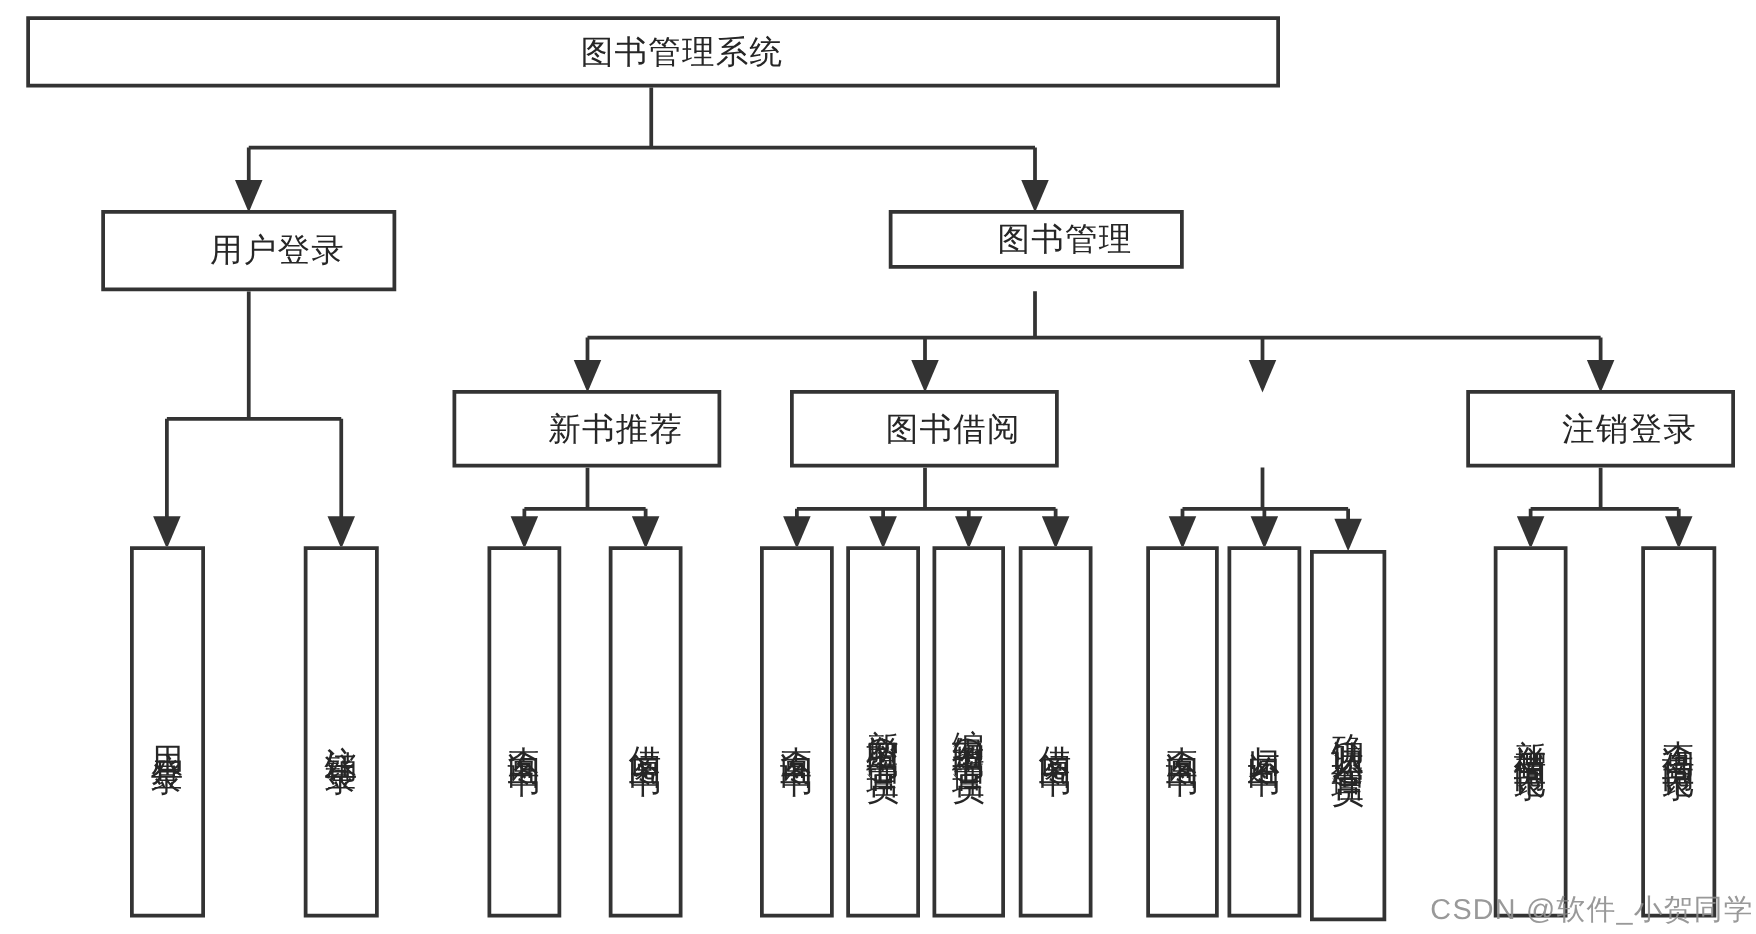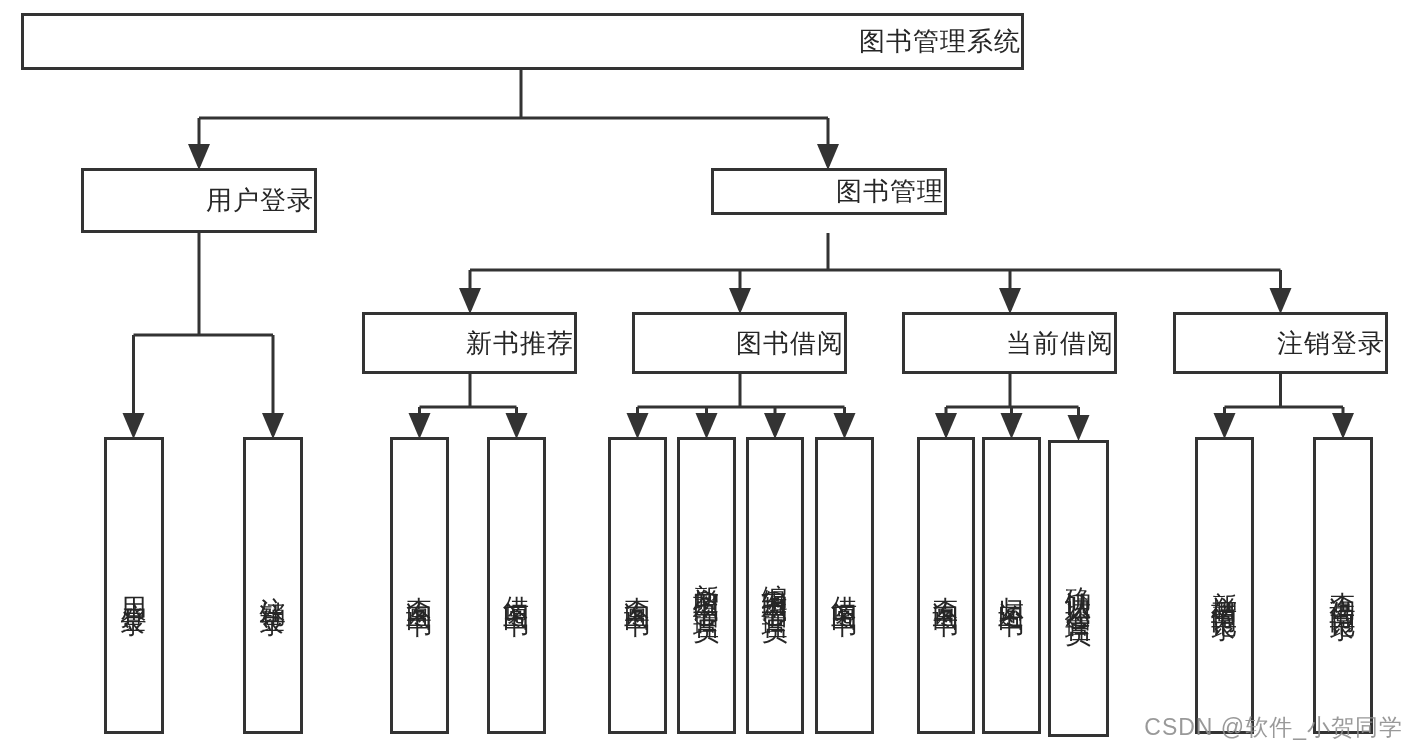--- a/index.html
+++ b/index.html
@@ -21,21 +21,21 @@
   .connectors{position:absolute;left:0;top:0;z-index:0;}
   .connectors path{stroke:var(--line);stroke-width:3;fill:none;}
   .connectors polygon{fill:var(--line);stroke:none;}
   .node{
     position:absolute;
     z-index:1;
     border:3px solid var(--line);
     background:var(--bg);
     display:flex;
     align-items:center;
-    justify-content:flex-end;
+    justify-content:center;
     color:var(--text);
     font-size:26px;
     letter-spacing:1px;
     white-space:nowrap;
     padding-left:46px;
   }
   .leaf{
     position:absolute;
     z-index:1;
     border:3px solid var(--line);
@@ -119,23 +119,20 @@
   <div class="node" style="left:711px;top:168px;width:236px;height:47px">
     <span>图书管理</span>
   </div>
 
   <div class="node" style="left:632px;top:312px;width:215px;height:62px">
     <span>图书借阅</span>
   </div>
   <div class="node" style="left:362px;top:312px;width:215px;height:62px">
     <span>新书推荐</span>
   </div>
-  <div class="node" style="left:902px;top:312px;width:215px;height:62px">
-    <span>当前借阅</span>
-  </div>
   <div class="node" style="left:1173px;top:312px;width:215px;height:62px">
     <span>注销登录</span>
   </div>
 
   <div class="leaf" style="left:104px;top:437px;width:60px;height:297px">
     <span class="vtext">用户登录</span>
   </div>
   <div class="leaf" style="left:243px;top:437px;width:60px;height:297px">
     <span class="vtext">注销登录</span>
   </div>

